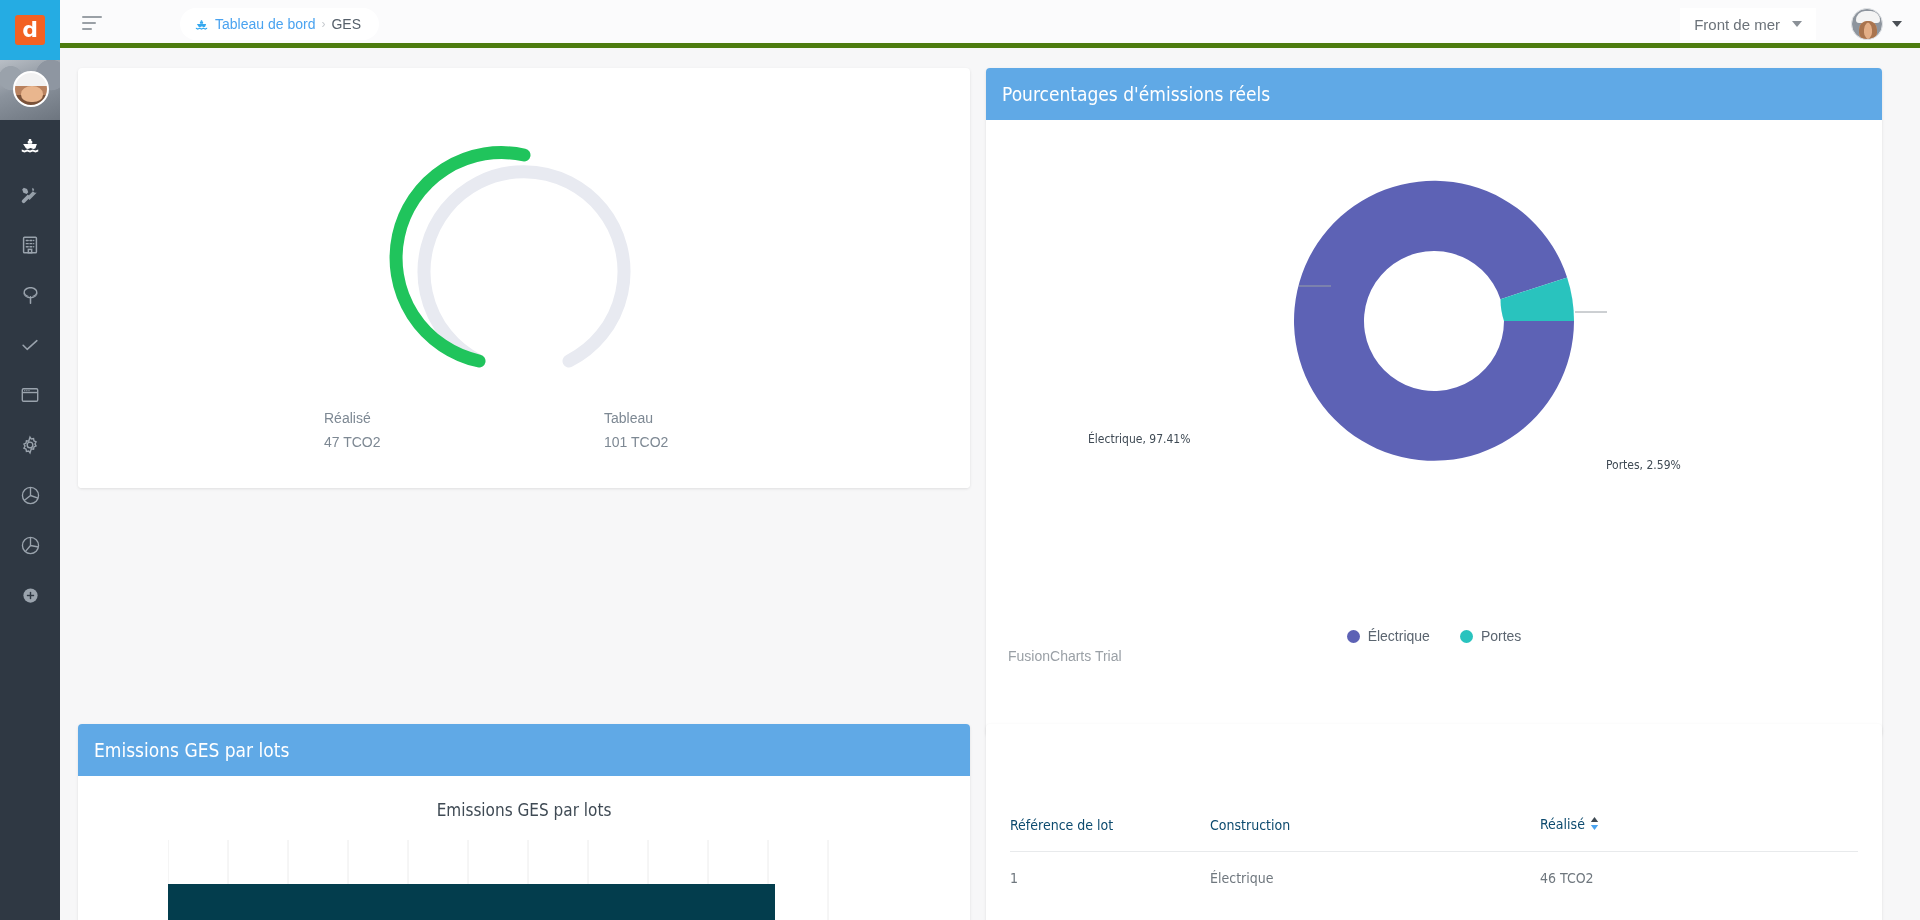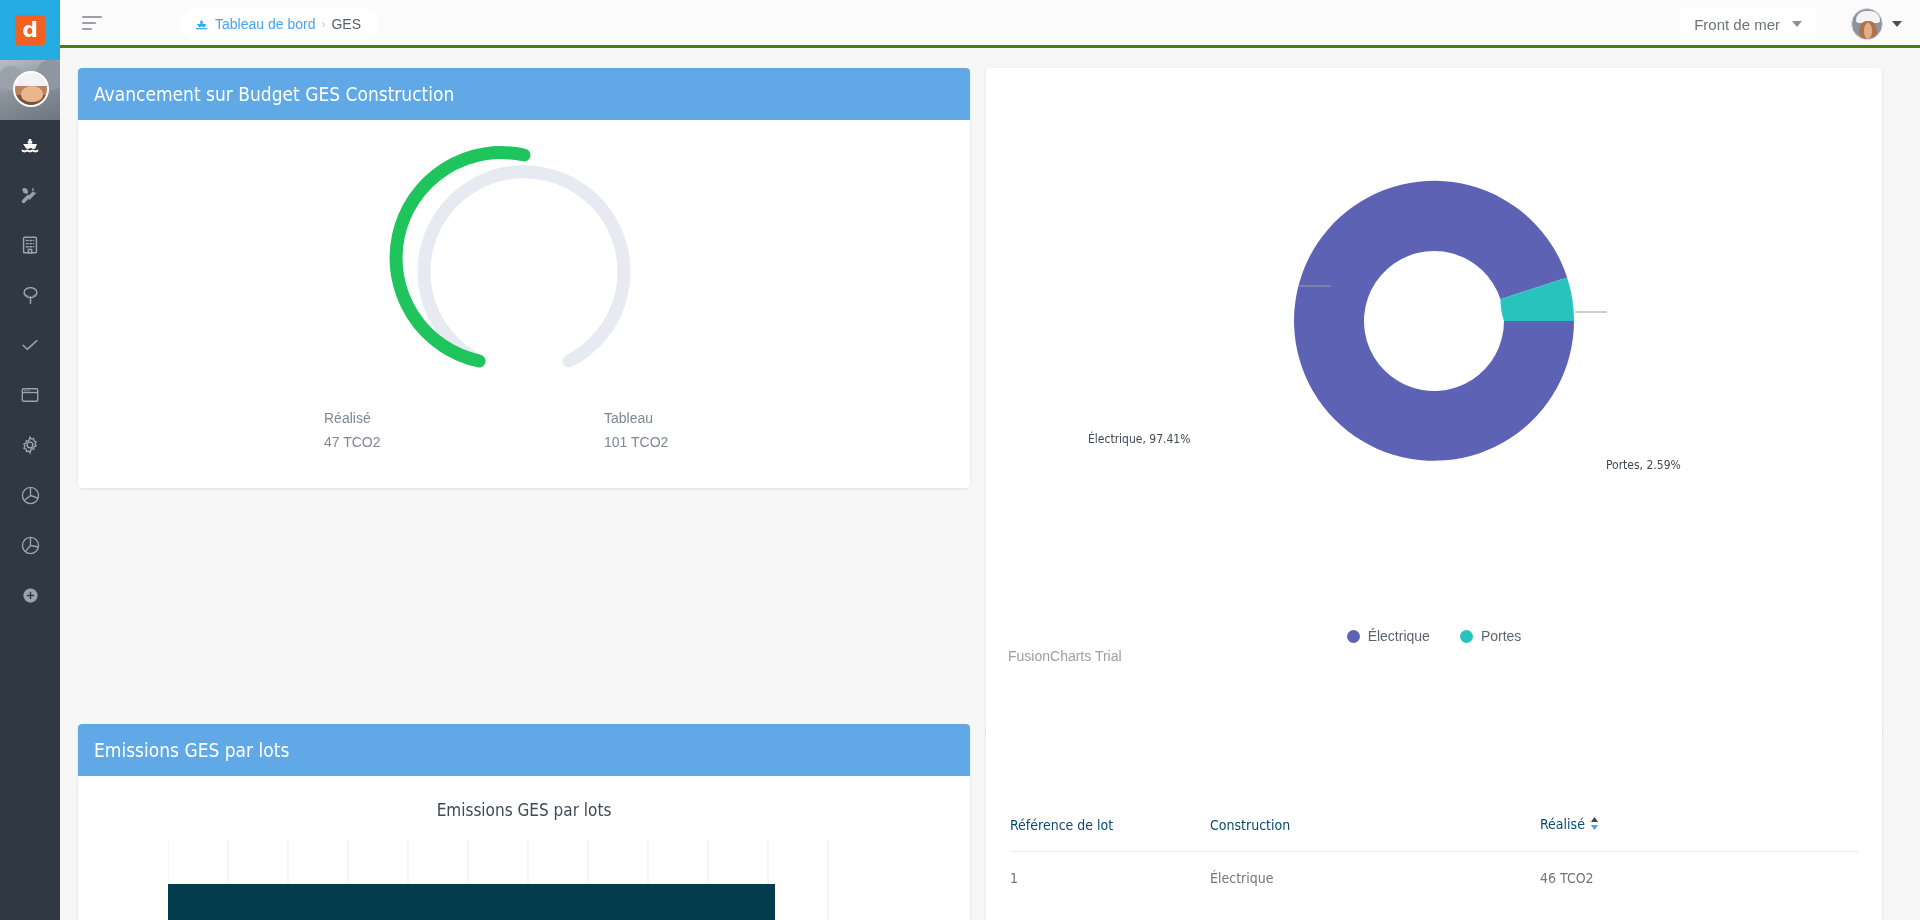--- a/index.html
+++ b/index.html
@@ -48,21 +48,21 @@
     width: 60px; height: 50px; display: flex;
     align-items: center; justify-content: center;
     color: #9aa3ad; cursor: pointer;
   }
   .rail-item svg { display: block; }
   .rail-item.active { color: #ffffff; }
 
   
   #topbar {
     position: absolute; left: 60px; top: 0; right: 0; height: 48px;
-    background: #fbfbfc; border-bottom: 3px solid #4d7c0f;
+    background: #fbfbfc; border-bottom: 5px solid #4d7c0f;
   }
   #hamburger {
     position: absolute; left: 22px; top: 16px; width: 20px; height: 16px;
     cursor: pointer;
   }
   #hamburger i {
     display: block; height: 2px; background: #9aa0a6; border-radius: 1px;
     margin-bottom: 4px;
   }
   #hamburger i:nth-child(1){ width: 20px; }
@@ -305,23 +305,20 @@
 
   <div id="user-menu">
     <span class="av"></span>
     <span class="caret"></span>
   </div>
 </div>
 
 <div id="content">
 
   <div class="panel" id="panel-gauge">
-    <div class="panel-head">
-      <span class="title">Avancement sur Budget GES Construction</span>
-    </div>
     <div class="panel-inner">
 
       <div id="gauge-wrap">
         <svg width="300" height="250" viewBox="0 0 300 250">
 
           <path d="M 105.0 231.0 A 100 100 0 1 1 195.0 231.0" fill="none" stroke="#e8eaf1" stroke-width="13" stroke-linecap="round"></path>
 
           <path d="M 105.0 231.0 A 100 100 0 0 1 150.0 25.0" fill="none" stroke="#20c45c" stroke-width="13" stroke-linecap="round"></path>
         </svg>
       </div>
@@ -334,20 +331,23 @@
         <div class="g-col">
           <div class="g-lbl">Tableau</div>
           <div class="g-val">101 TCO2</div>
         </div>
       </div>
 
     </div>
   </div>
 
   <div class="panel" id="panel-donut">
+    <div class="panel-head">
+      <span class="title">Pourcentages d'émissions réels</span>
+    </div>
     <div class="panel-inner">
       <div id="donut-area">
 
         <svg width="350" height="360" viewBox="0 0 350 360">
 
           <path d="M 315 175
                    A 140 140 0 1 1 308.13 131.47
                    L 241.48 153.13
                    A 70 70 0 1 0 245 175 Z" fill="#5d62b5"></path>
 

